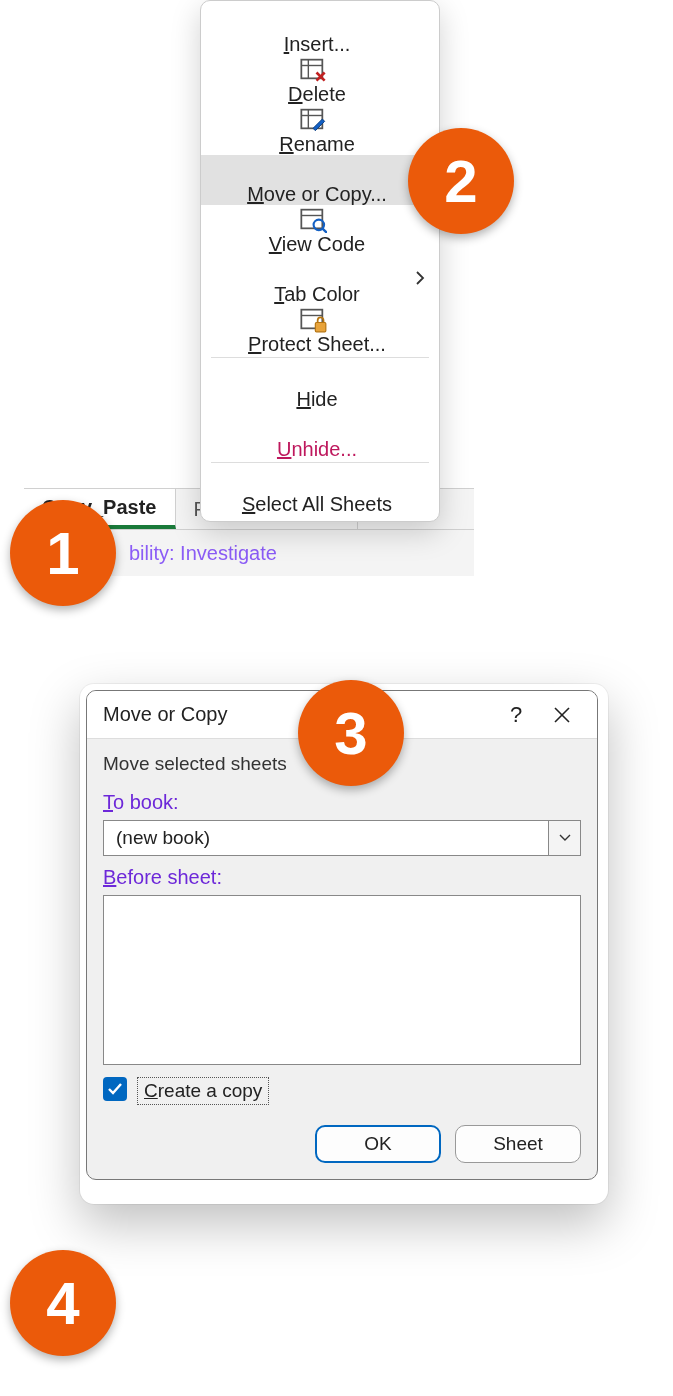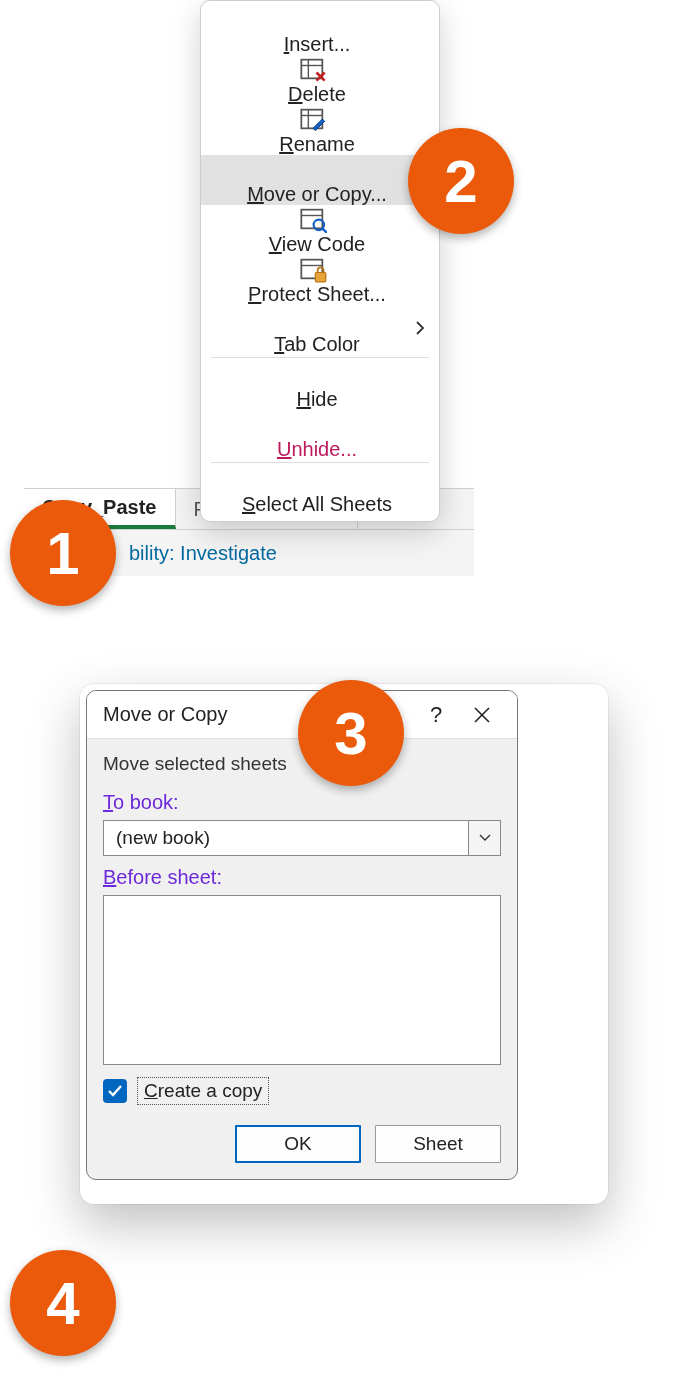--- a/index.html
+++ b/index.html
@@ -38,21 +38,21 @@
   }
   .tab.inactive { color: #555; }
 
   
   .accessrow {
     left: 24px; top: 530px; width: 450px; height: 46px;
     background: #f4f4f4;
     display: flex; align-items: center;
     padding-left: 105px;
     font-size: 20px;
-    color: #0369a1;
+    color: #8b5cf6;
   }
 
   
   .ctxmenu {
     left: 200px; top: 0; width: 240px;
     background: #fff;
     border: 1px solid #ccc;
     border-radius: 10px;
     box-shadow: 0 10px 30px rgba(0,0,0,0.18);
     padding-top: 4px; padding-bottom: 6px;
@@ -82,21 +82,21 @@
   .ctxsep { height: 1px; background: #ddd; margin: 2px 10px; }
 
   
   .dialog-shadow {
     left: 80px; top: 684px; width: 528px; height: 520px;
     border-radius: 14px;
     box-shadow: 0 20px 50px rgba(0,0,0,0.25), 0 0 0 1px rgba(0,0,0,0.05);
     background: transparent;
   }
   .dialog {
-    left: 86px; top: 690px; width: 432px;
+    left: 86px; top: 690px; width: 512px;
     background: #f0f0f0;
     border: 1px solid #777;
     border-radius: 10px;
     overflow: hidden;
   }
   .dlg-titlebar {
     height: 48px;
     background: #fff;
     display: flex; align-items: center;
     padding: 0 12px 0 16px;
@@ -127,21 +127,21 @@
     border-left: 1px solid #888;
     display: flex; align-items: center; justify-content: center;
     background: #f4f4f4;
   }
   .listbox {
     height: 170px;
     background: #fff;
     border: 1px solid #888;
   }
   .chkrow {
-    display: flex; align-items: center;
+    display: flex; 
     margin-top: 12px; margin-bottom: 20px;
   }
   .chk {
     width: 24px; height: 24px;
     background: #0067c0;
     border-radius: 4px;
     display: flex; align-items: center; justify-content: center;
     margin-right: 10px;
   }
   .chk svg { width: 16px; height: 16px; }
@@ -152,21 +152,21 @@
   }
   .chklabel .u { text-decoration: underline; }
   .btnrow {
     display: flex; justify-content: flex-end; gap: 14px;
     margin-top: 8px;
   }
   .btn {
     width: 126px; height: 38px;
     background: #fdfdfd;
     border: 1px solid #999;
-    border-radius: 1px;
+    border-radius: 10px;
     display: flex; align-items: center; justify-content: center;
     font-size: 19px;
   }
   .btn.primary { border: 2px solid #0067c0; }
 
   
   .badge {
     width: 106px; height: 106px;
     border-radius: 50%;
     background: #eb5a0a;
@@ -235,39 +235,39 @@
           <rect x="2" y="4" width="18" height="16" fill="none" stroke="#555" stroke-width="1.5"></rect>
           <line x1="2" y1="9" x2="20" y2="9" stroke="#555" stroke-width="1.2"></line>
           <circle cx="17" cy="17" r="4.5" fill="none" stroke="#1360c4" stroke-width="1.8"></circle>
           <line x1="20" y1="20" x2="24" y2="24" stroke="#1360c4" stroke-width="2"></line>
         </svg>
     </span>
     <span class="ctxlabel"><span class="u">V</span>iew Code</span>
   </div>
 
   <div class="ctxitem">
+    <span class="ctxicon"></span>
+    <span class="ctxlabel"><span class="u">T</span>ab Color</span>
+    <span class="ctxchevron">
+      <svg width="10" height="14" viewBox="0 0 10 14">
+          <path d="M2 1 L8 7 L2 13" fill="none" stroke="#333" stroke-width="1.8"></path>
+        </svg>
+    </span>
+  </div>
+
+  <div class="ctxitem">
     <span class="ctxicon">
       <svg viewBox="0 0 24 24">
           <rect x="2" y="4" width="18" height="16" fill="none" stroke="#555" stroke-width="1.5"></rect>
           <line x1="2" y1="9" x2="20" y2="9" stroke="#555" stroke-width="1.2"></line>
           <rect x="14" y="15" width="9" height="8" rx="1" fill="#e8a33a" stroke="#b57410" stroke-width="1"></rect>
           <path d="M16 15 v-2 a2.5 2.5 0 0 1 5 0 v2" fill="none" stroke="#b57410" stroke-width="1.5"></path>
         </svg>
     </span>
     <span class="ctxlabel"><span class="u">P</span>rotect Sheet...</span>
-  </div>
-
-  <div class="ctxitem">
-    <span class="ctxicon"></span>
-    <span class="ctxlabel"><span class="u">T</span>ab Color</span>
-    <span class="ctxchevron">
-      <svg width="10" height="14" viewBox="0 0 10 14">
-          <path d="M2 1 L8 7 L2 13" fill="none" stroke="#333" stroke-width="1.8"></path>
-        </svg>
-    </span>
   </div>
 
   <div class="ctxsep"></div>
 
   <div class="ctxitem">
     <span class="ctxicon"></span>
     <span class="ctxlabel"><span class="u">H</span>ide</span>
   </div>
 
   <div class="ctxitem disabled">

